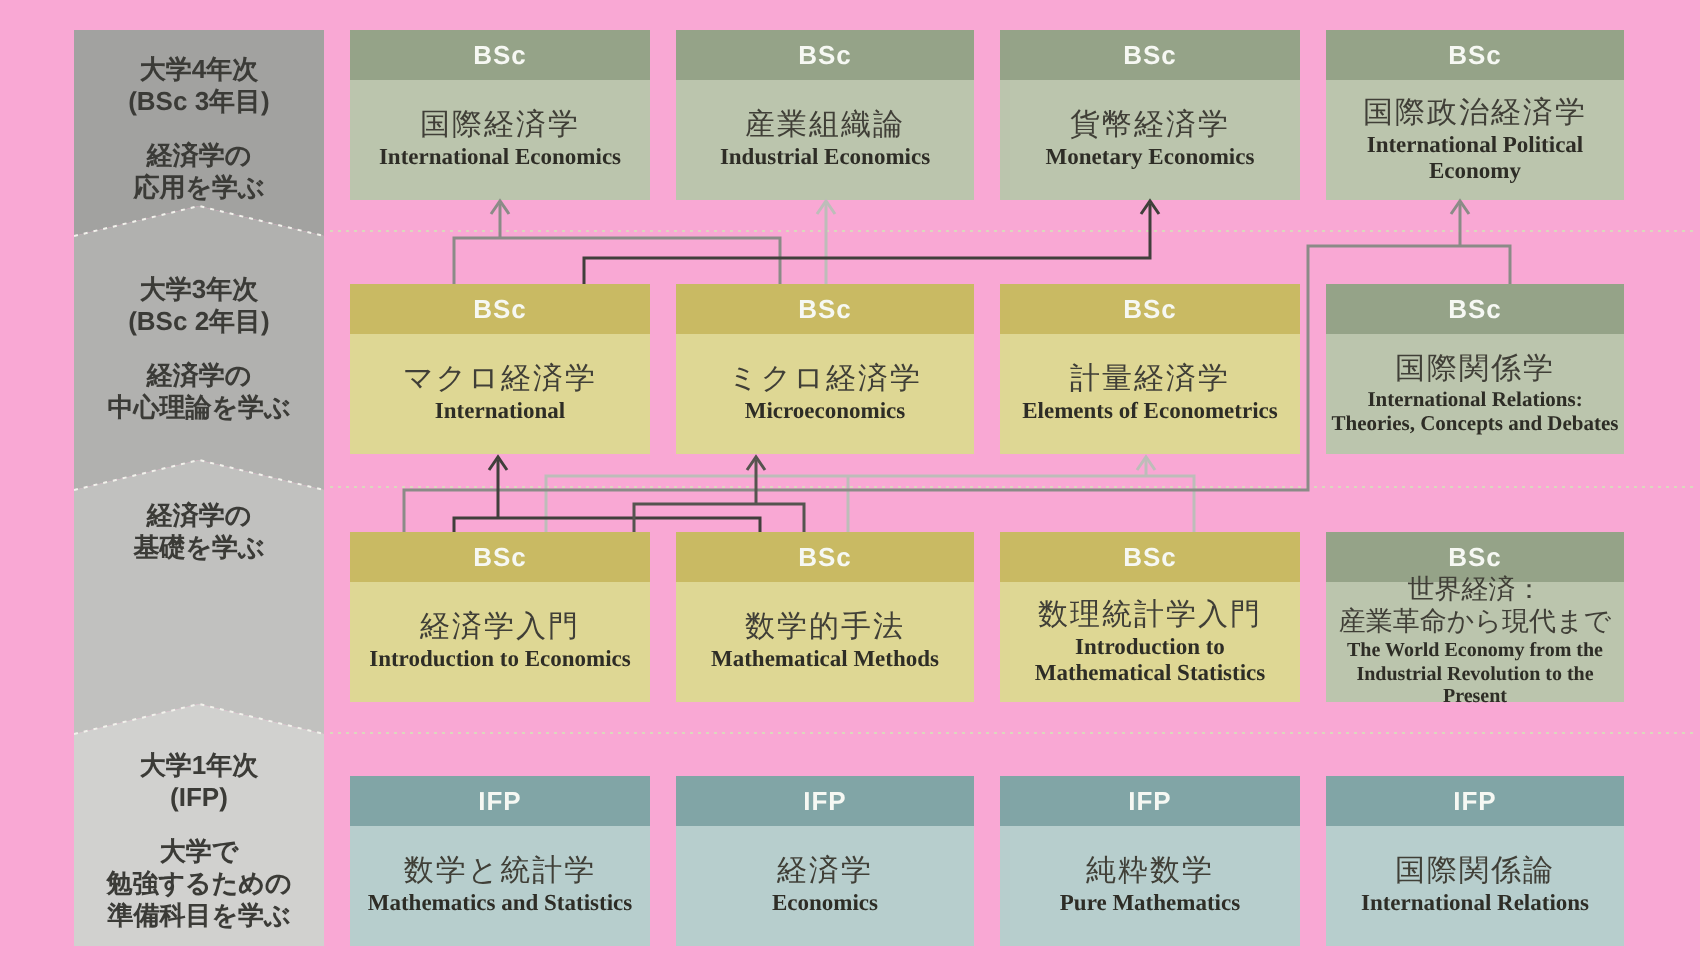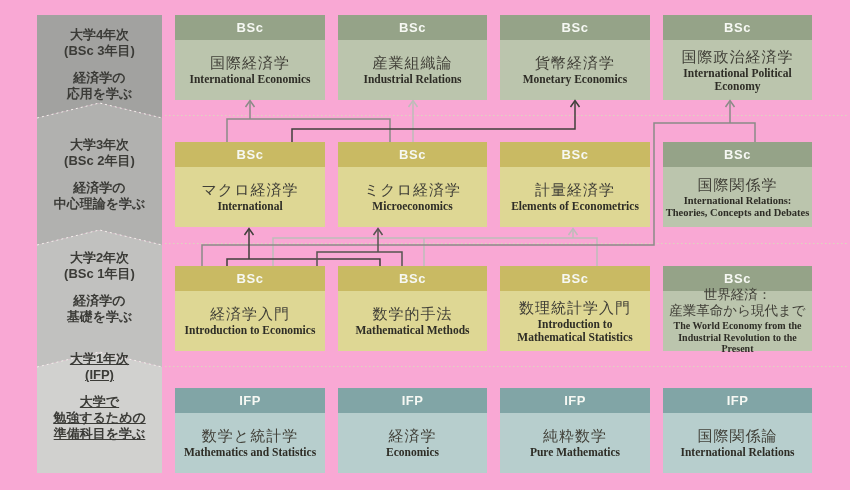--- a/index.html
+++ b/index.html
@@ -54,45 +54,43 @@
     <div class="side-desc">経済学の
 応用を学ぶ</div>
   </div>
   <div class="side-label" style="top:137px;">
     <div class="side-title">大学3年次
 (BSc 2年目)</div>
     <div class="side-desc">経済学の
 中心理論を学ぶ</div>
   </div>
   <div class="side-label" style="top:250px;">
-    <div class="side-title">大学2年次
-(BSc 1年目)</div>
     <div class="side-desc">経済学の
 基礎を学ぶ</div>
   </div>
-  <div class="side-label" style="top:351px;text-decoration:underline;">
+  <div class="side-label" style="top:375px;">
     <div class="side-title">大学1年次
 (IFP)</div>
     <div class="side-desc">大学で
 勉強するための
 準備科目を学ぶ</div>
   </div>
 
   <div class="box green r1 c1">
     <div class="box-head">BSc</div>
     <div class="box-body">
         <div class="jp">国際経済学</div>
       <div class="en">International Economics</div>
       </div>
   </div>
   <div class="box green r1 c2">
     <div class="box-head">BSc</div>
     <div class="box-body">
         <div class="jp">産業組織論</div>
-      <div class="en">Industrial Relations</div>
+      <div class="en">Industrial Economics</div>
       </div>
   </div>
   <div class="box green r1 c3">
     <div class="box-head">BSc</div>
     <div class="box-body">
         <div class="jp">貨幣経済学</div>
       <div class="en">Monetary Economics</div>
       </div>
   </div>
   <div class="box green r1 c4">

